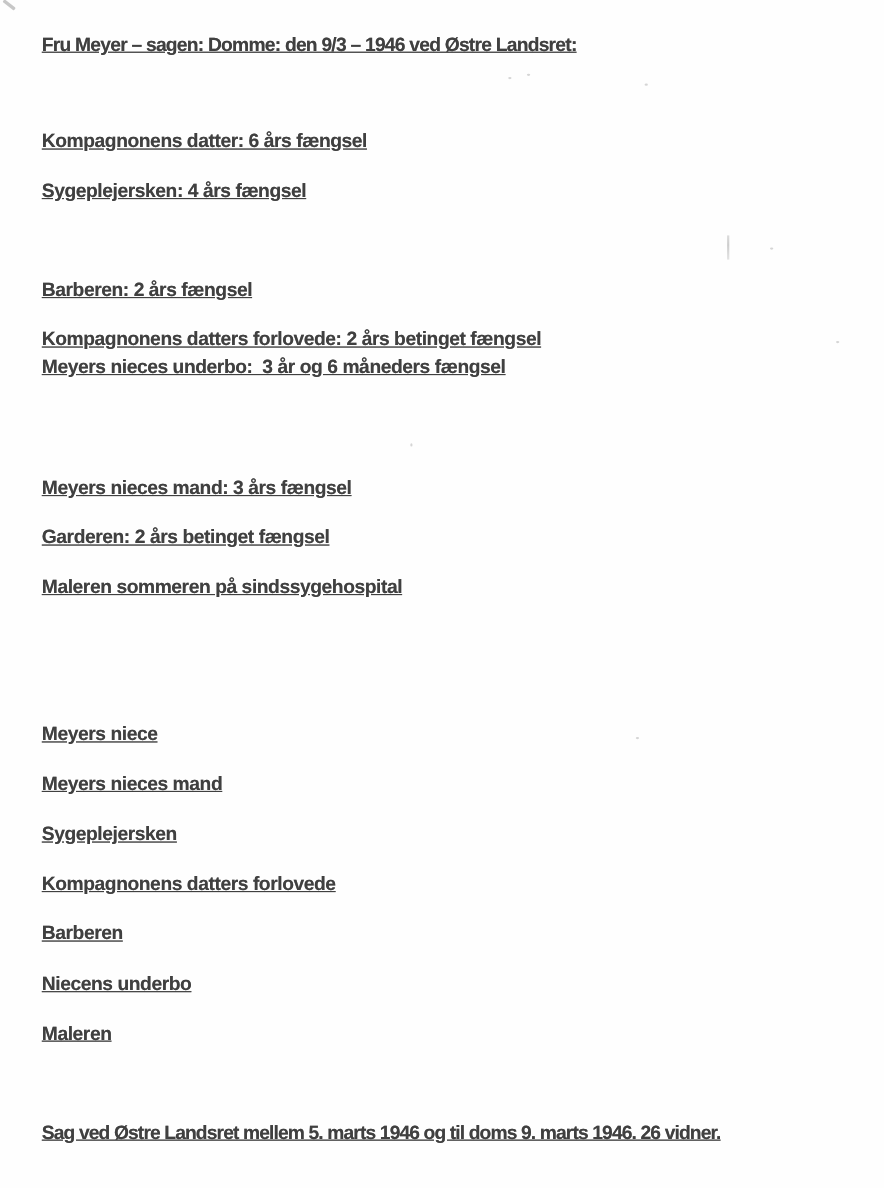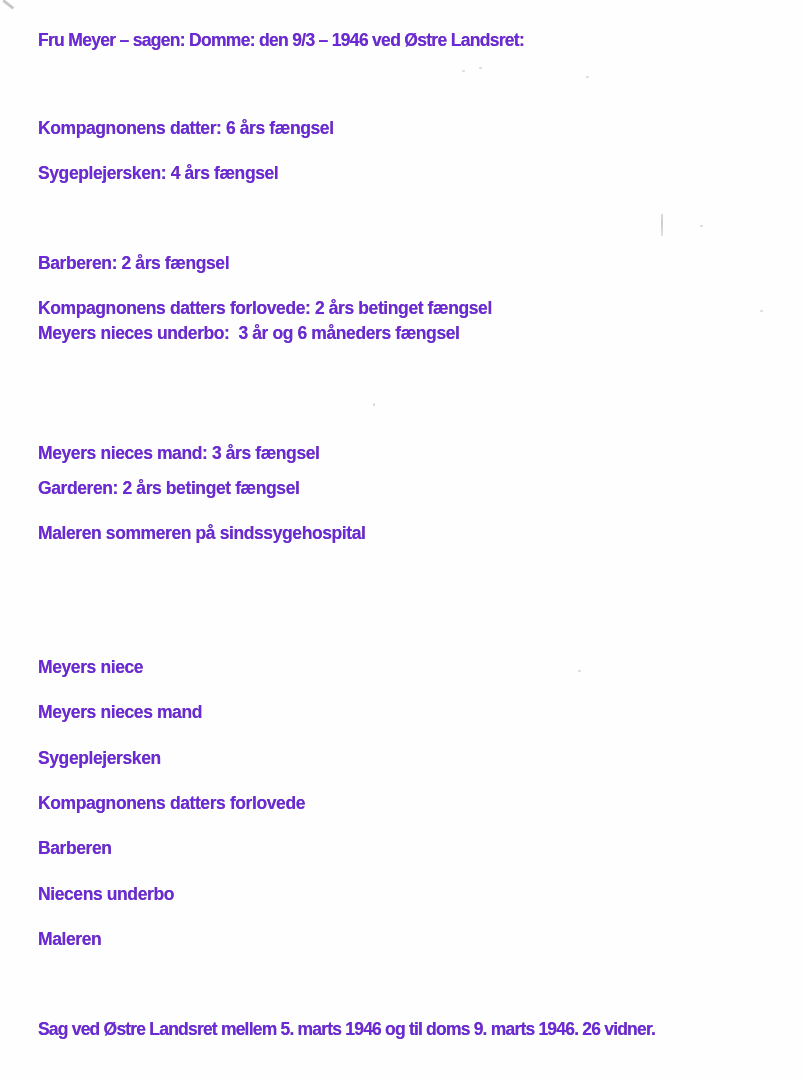--- a/index.html
+++ b/index.html
@@ -14,24 +14,25 @@
     background: #fefefe;
     overflow: hidden;
     font-family: "Liberation Sans", "DejaVu Sans", sans-serif;
   }
   .doc-line {
     position: absolute;
     left: 38px;
     font-size: 17.5px;
     font-weight: 700;
     line-height: 22px;
-    color: #6d28d9;
+    color: #404040;
     letter-spacing: -0.4px;
     white-space: pre;
     text-shadow: 0 0 0.5px rgba(45,45,45,0.55);
+    text-decoration: underline;
   }
   .title-line {
     letter-spacing: -0.7px;
   }
   .footer-line {
     letter-spacing: -0.8px;
   }
   
   .artifact {
     position: absolute;
@@ -78,21 +79,21 @@
   <div class="artifact speck" style="left:700px; top:225px;"></div>
   <div class="artifact speck" style="left:760px; top:310px;"></div>
 
   <div class="doc-line title-line" style="top:29px">Fru Meyer – sagen: Domme: den 9/3 – 1946 ved Østre Landsret:</div>
 
   <div class="doc-line" style="top:117px">Kompagnonens datter: 6 års fængsel</div>
   <div class="doc-line" style="top:162px">Sygeplejersken: 4 års fængsel</div>
   <div class="doc-line" style="top:252px">Barberen: 2 års fængsel</div>
   <div class="doc-line" style="top:297px">Kompagnonens datters forlovede: 2 års betinget fængsel</div>
   <div class="doc-line" style="top:322px">Meyers nieces underbo:  3 år og 6 måneders fængsel</div>
-  <div class="doc-line" style="top:442px">Meyers nieces mand: 3 års fængsel</div>
+  <div class="doc-line" style="top:432px">Meyers nieces mand: 3 års fængsel</div>
   <div class="doc-line" style="top:477px">Garderen: 2 års betinget fængsel</div>
   <div class="doc-line" style="top:522px">Maleren sommeren på sindssygehospital</div>
 
   <div class="doc-line" style="top:656px">Meyers niece</div>
   <div class="doc-line" style="top:701px">Meyers nieces mand</div>
   <div class="doc-line" style="top:747px">Sygeplejersken</div>
   <div class="doc-line" style="top:792px">Kompagnonens datters forlovede</div>
   <div class="doc-line" style="top:837px">Barberen</div>
   <div class="doc-line" style="top:883px">Niecens underbo</div>
   <div class="doc-line" style="top:928px">Maleren</div>

